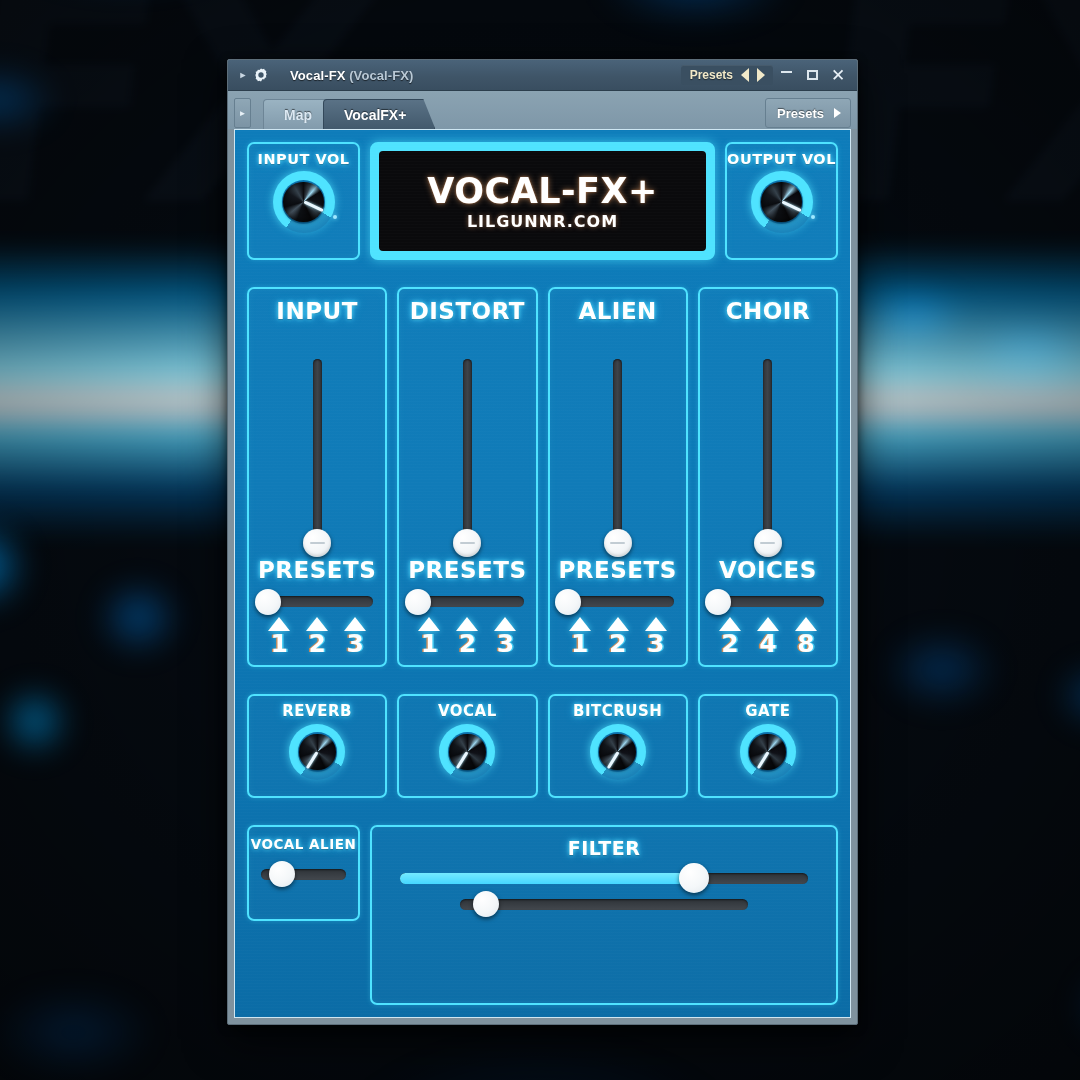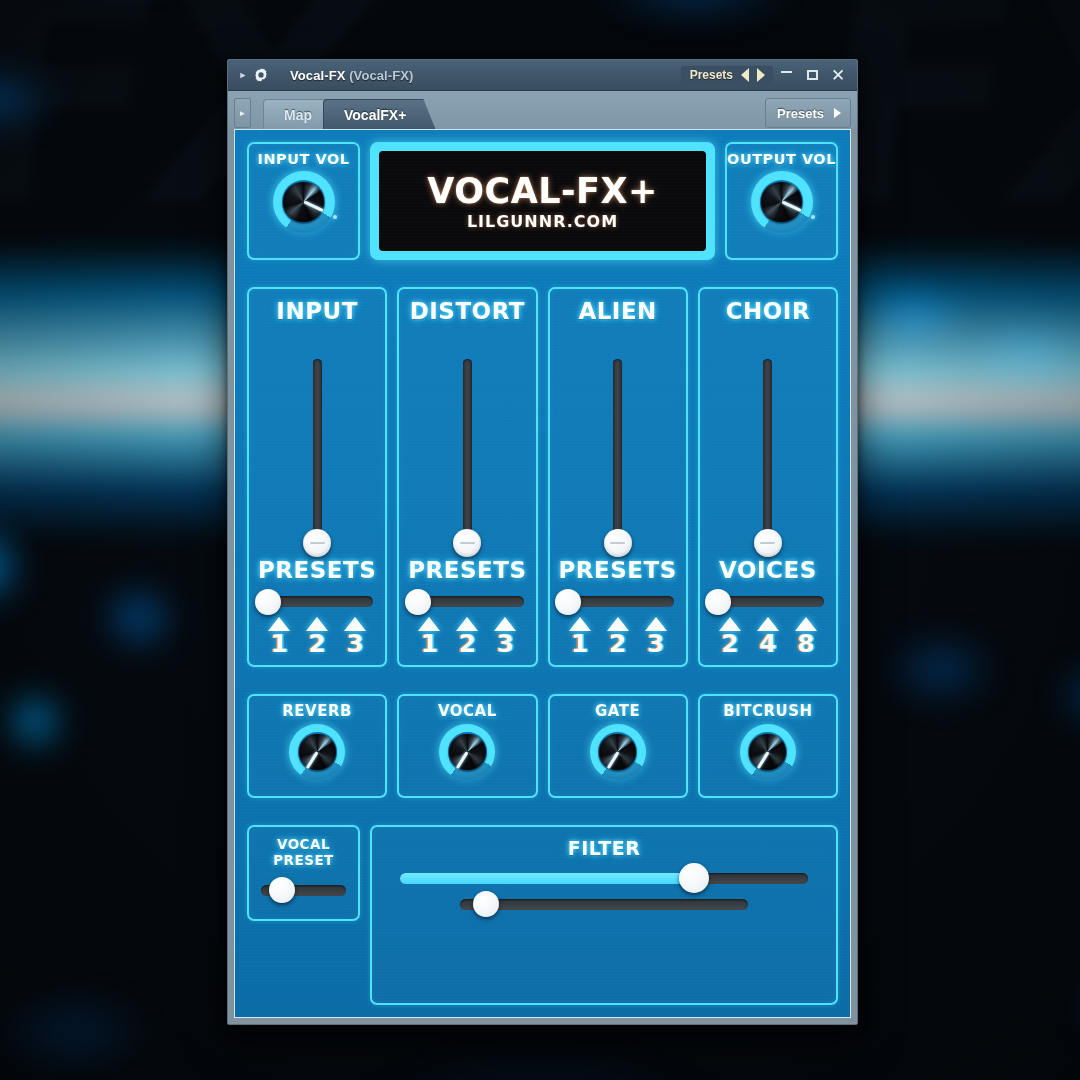--- a/index.html
+++ b/index.html
@@ -609,45 +609,45 @@
         <div class="ptitle">VOCAL</div>
         <div class="knobwrap">
           <div class="knob" style="width:56px;height:56px;">
             <div class="ring"></div>
             <div class="cap"></div>
             <div class="ptr" style="transform: translate(-50%, 0px) rotate(392deg);"></div>
           </div>
         </div>
       </div>
       <div class="panel knobpanel">
+        <div class="ptitle">BITCRUSH</div>
+        <div class="knobwrap">
+          <div class="knob" style="width:56px;height:56px;">
+            <div class="ring"></div>
+            <div class="cap"></div>
+            <div class="ptr" style="transform: translate(-50%, 0px) rotate(392deg);"></div>
+          </div>
+        </div>
+      </div>
+      <div class="panel knobpanel">
         <div class="ptitle">GATE</div>
         <div class="knobwrap">
           <div class="knob" style="width:56px;height:56px;">
             <div class="ring"></div>
             <div class="cap"></div>
             <div class="ptr" style="transform: translate(-50%, 0px) rotate(392deg);"></div>
           </div>
         </div>
       </div>
-      <div class="panel knobpanel">
-        <div class="ptitle">BITCRUSH</div>
-        <div class="knobwrap">
-          <div class="knob" style="width:56px;height:56px;">
-            <div class="ring"></div>
-            <div class="cap"></div>
-            <div class="ptr" style="transform: translate(-50%, 0px) rotate(392deg);"></div>
-          </div>
-        </div>
-      </div>
     </div>
 
     <div class="row4">
 
       <div class="panel vpreset">
-        <div class="ptitle">VOCAL PRESET</div>
+        <div class="ptitle">VOCAL ALIEN</div>
         <div class="minislider">
           <div class="htrack">
             <div class="hknob" style="left:25%;"></div>
           </div>
         </div>
       </div>
 
       <div class="panel filterpanel">
         <div class="ptitle">FILTER</div>
         <div class="hslider" style="margin-top:6px;">

